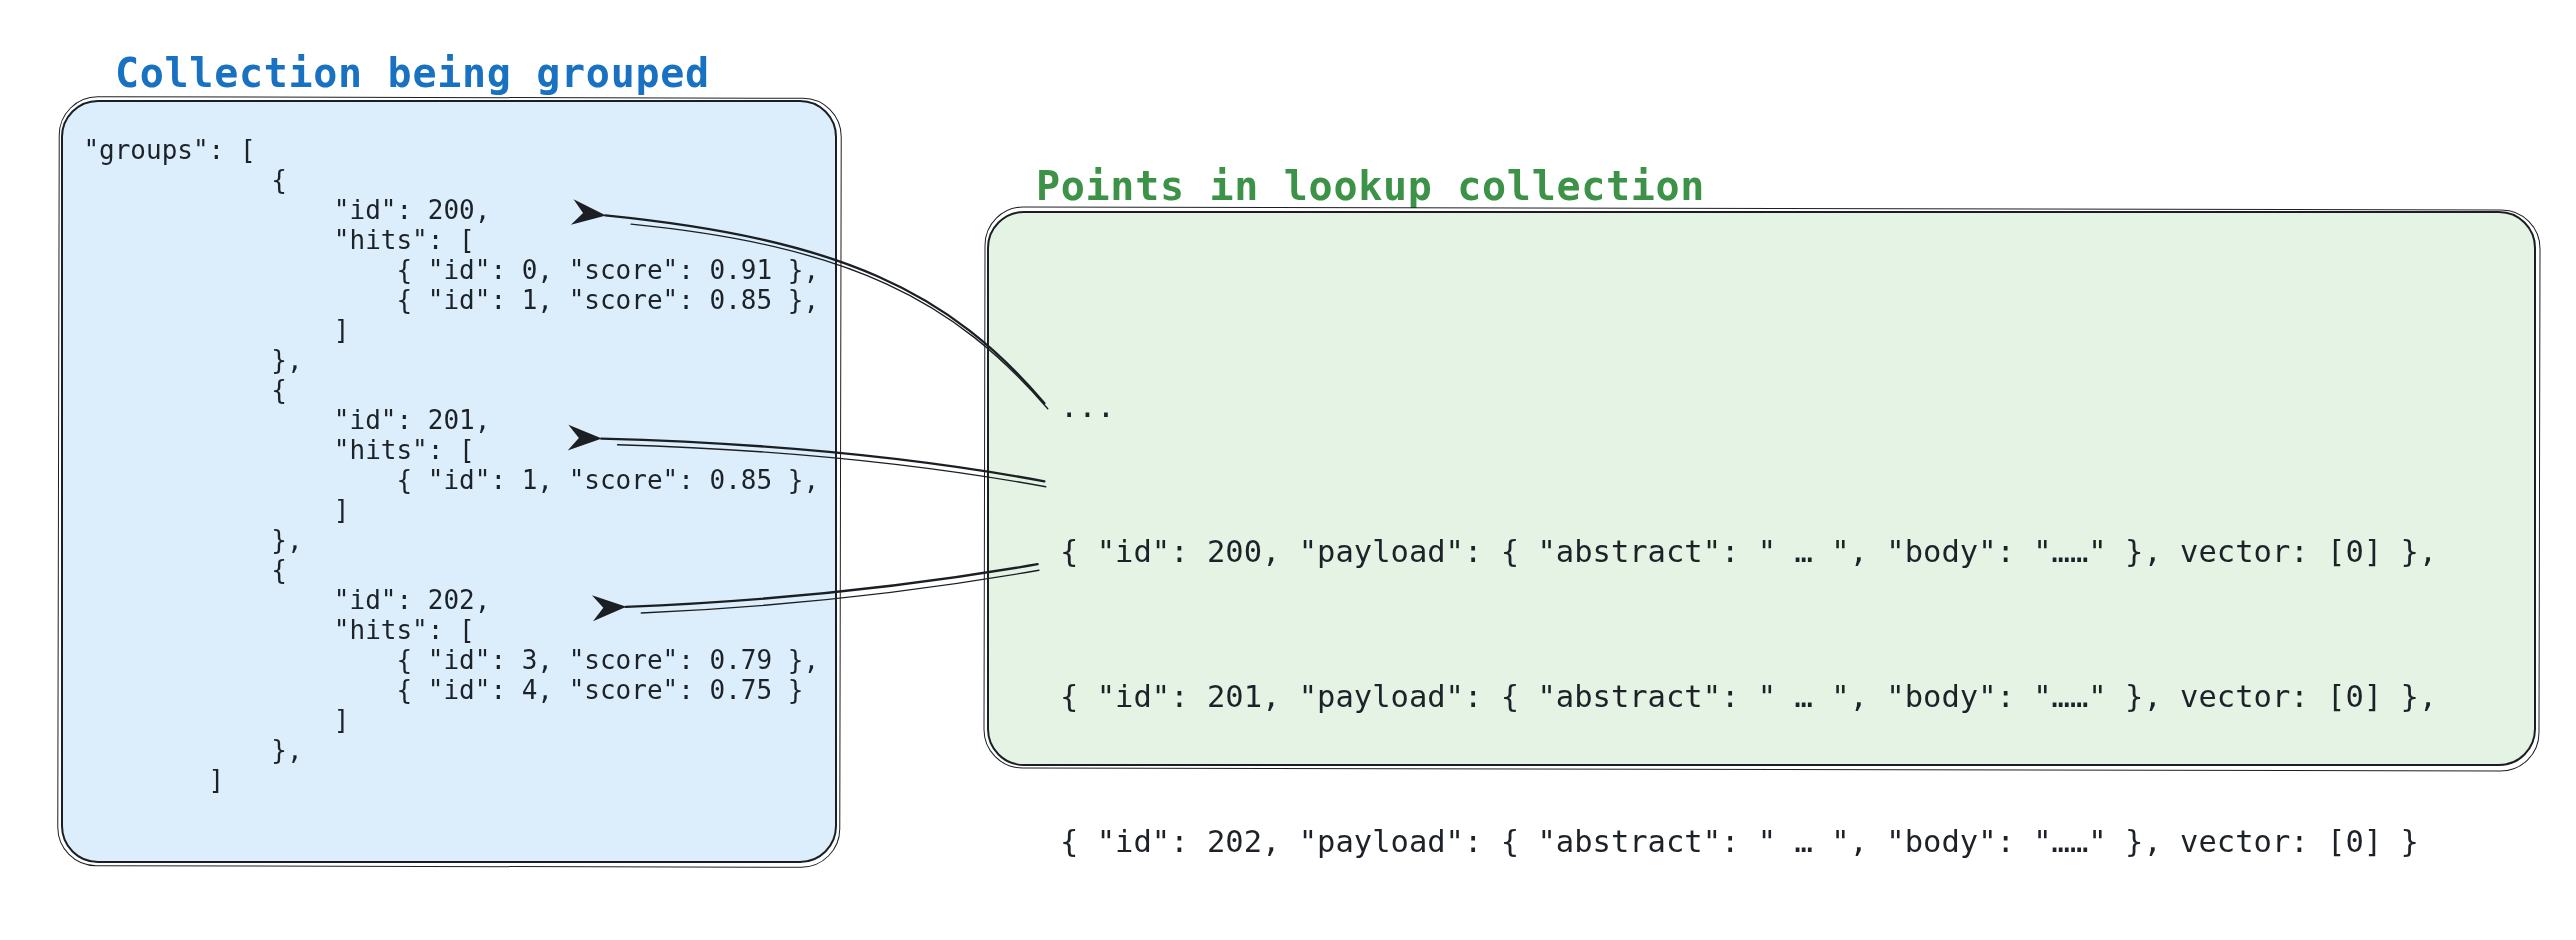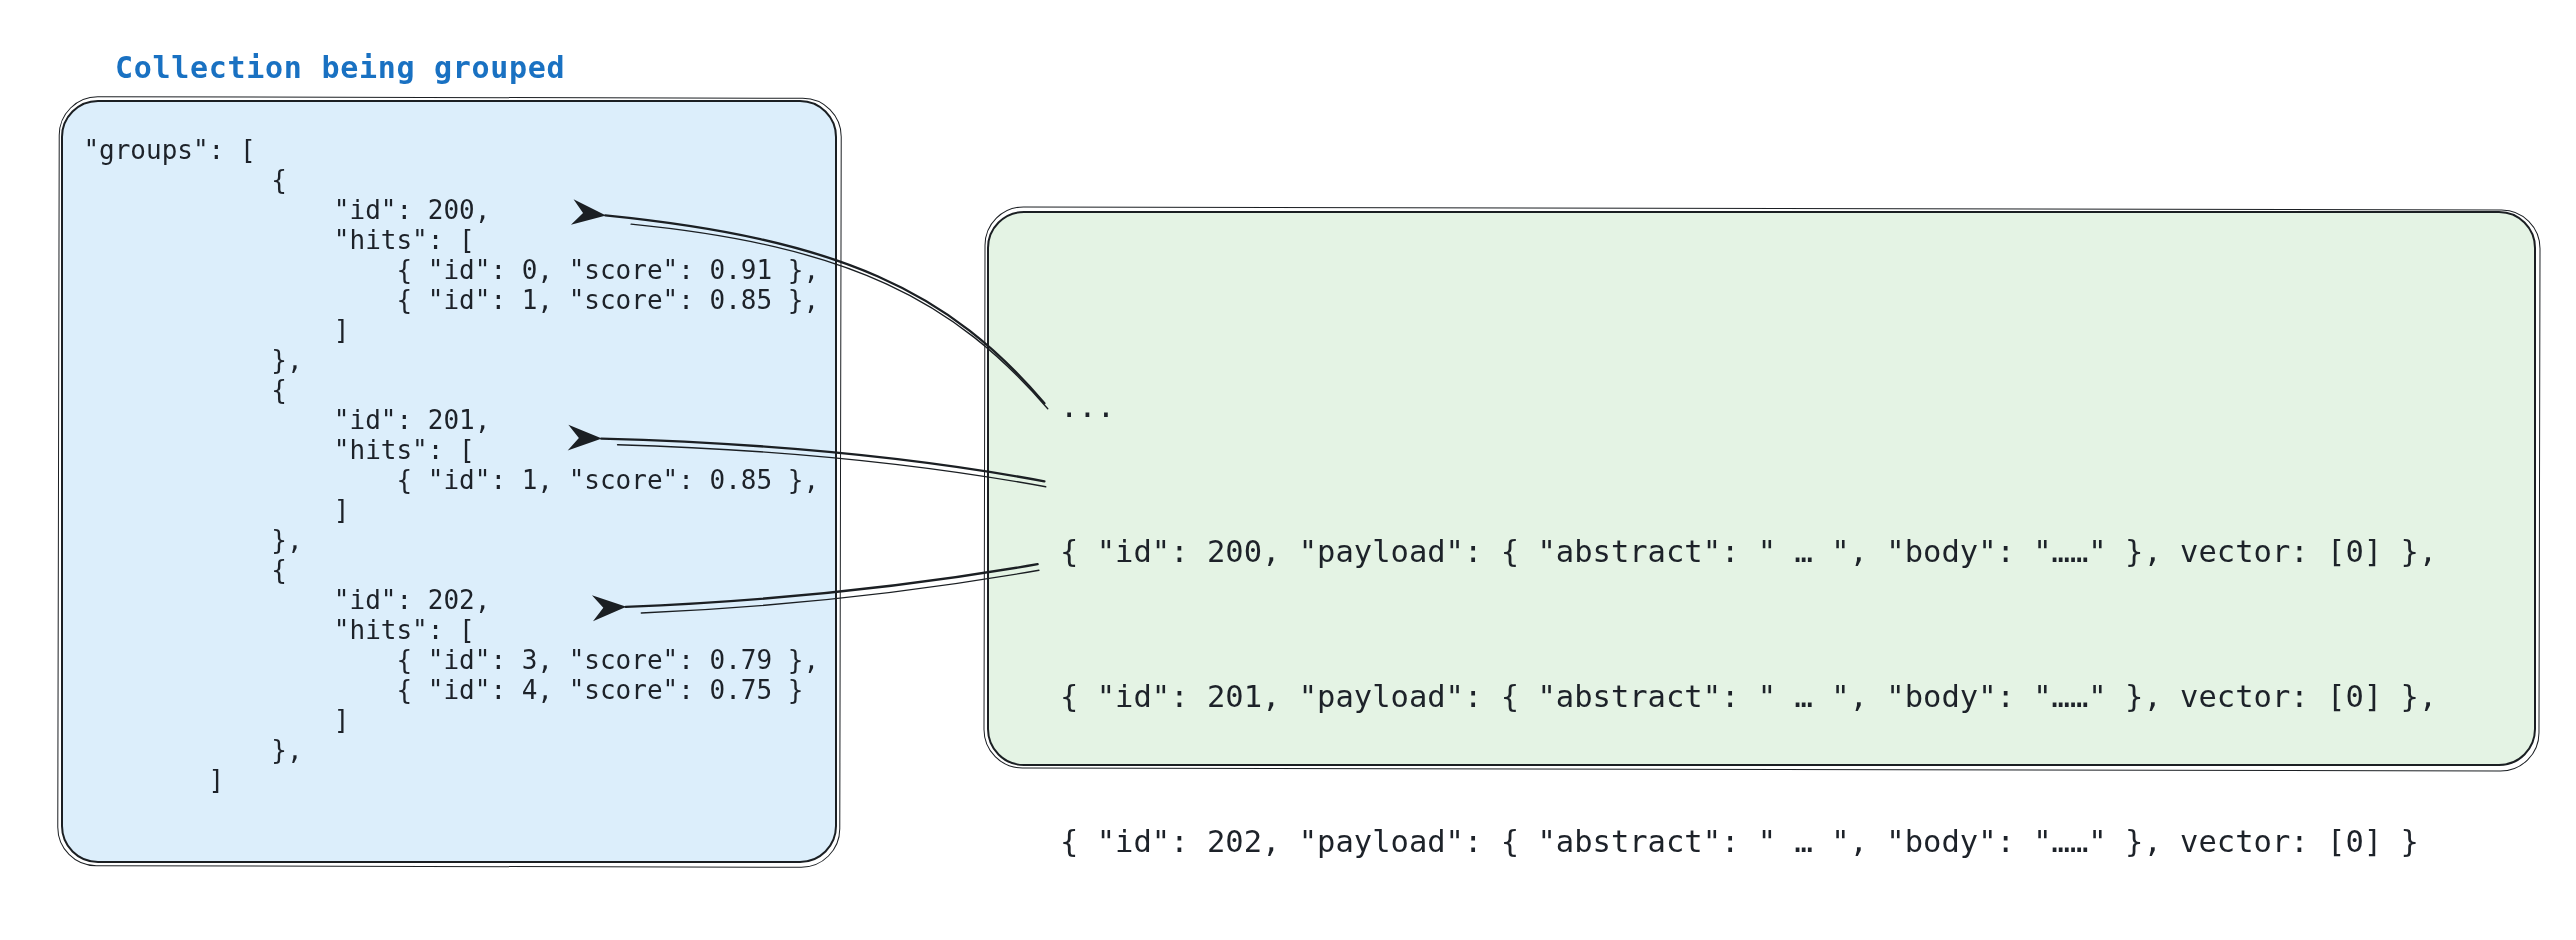--- a/index.html
+++ b/index.html
@@ -10,21 +10,21 @@
   .canvas {
     position: relative;
     width: 2576px;
     height: 941px;
     background: #ffffff;
     overflow: hidden;
     font-family: "DejaVu Sans Mono", "Liberation Mono", monospace;
   }
   .panel-title {
     position: absolute;
-    font-size: 30px;
+    font-size: 40px;
     font-weight: bold;
     letter-spacing: 0.7px;
     white-space: pre;
   }
   .title-left  { left: 115px;  top: 50px;  color: #1971c2; }
   .title-right { left: 1036px; top: 163px; color: #3c9247; }
 
   .panel {
     position: absolute;
     box-sizing: border-box;
@@ -83,20 +83,21 @@
 <body>
 
 <div class="canvas">
 
   <div class="panel-title title-left" style="color: rgb(25, 113, 194);">Collection being grouped</div>
 
   <div class="panel panel-left" style="background: rgb(220, 238, 251);">
     <pre class="code code-left"><div class="code-line">"groups": [</div><div class="code-line">            {</div><div class="code-line">                "id": 200,</div><div class="code-line">                "hits": [</div><div class="code-line">                    { "id": 0, "score": 0.91 },</div><div class="code-line">                    { "id": 1, "score": 0.85 },</div><div class="code-line">                ]</div><div class="code-line">            },</div><div class="code-line">            {</div><div class="code-line">                "id": 201,</div><div class="code-line">                "hits": [</div><div class="code-line">                    { "id": 1, "score": 0.85 },</div><div class="code-line">                ]</div><div class="code-line">            },</div><div class="code-line">            {</div><div class="code-line">                "id": 202,</div><div class="code-line">                "hits": [</div><div class="code-line">                    { "id": 3, "score": 0.79 },</div><div class="code-line">                    { "id": 4, "score": 0.75 }</div><div class="code-line">                ]</div><div class="code-line">            },</div><div class="code-line">        ]</div></pre>
   </div>
 
+  <div class="panel-title title-right" style="color: rgb(60, 146, 71);">Points in lookup collection</div>
 
   <div class="panel panel-right" style="background: rgb(228, 243, 228);">
     <div class="code code-right">
       <div class="code-line">...</div>
       <div class="code-line">{ "id": 200, "payload": { "abstract": " … ", "body": "……" }, vector: [0] },</div>
       <div class="code-line">{ "id": 201, "payload": { "abstract": " … ", "body": "……" }, vector: [0] },</div>
       <div class="code-line">{ "id": 202, "payload": { "abstract": " … ", "body": "……" }, vector: [0] }</div>
       
     </div>
   </div>

